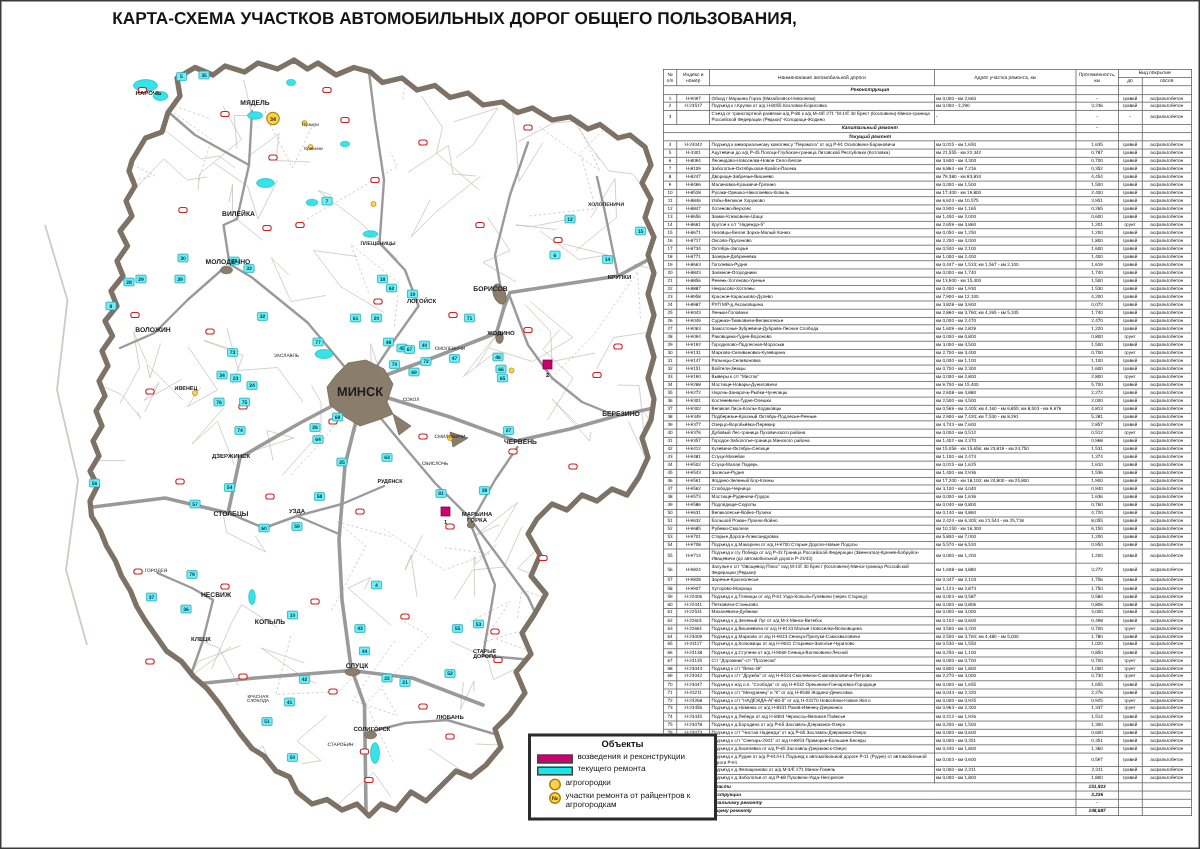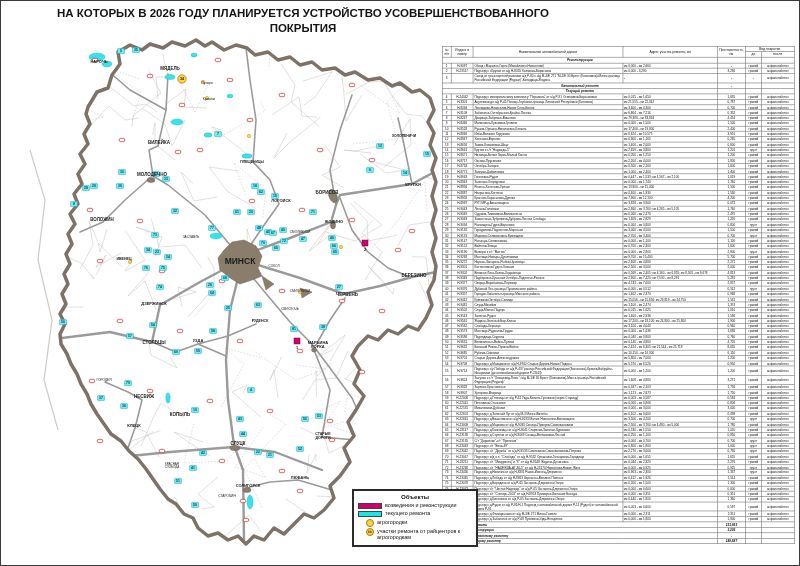--- a/index.html
+++ b/index.html
@@ -22,21 +22,21 @@
 td.nm{text-align:left}
 tr.sec td{font-weight:bold;font-style:italic;text-align:center;font-size:6.6px}
 tr.tot td{font-weight:bold;font-style:italic;font-size:6.4px}
 </style>
 </head>
 <body>
 
 <div id="frame"></div>
 
 <div id="title">
-  <div>НА КОТОРЫХ В 2026 ГОДУ ПЛАНИРУЕТСЯ УСТРОЙСТВО УСОВЕРШЕНСТВОВАННОГО ПОКРЫТИЯ</div>
+  <div>КАРТА-СХЕМА УЧАСТКОВ АВТОМОБИЛЬНЫХ ДОРОГ ОБЩЕГО ПОЛЬЗОВАНИЯ,</div>
 </div>
 
 <svg id="mapsvg" width="455" height="566" viewBox="0 0 455 566">
   <defs>
     <polygon id="region" points="88,107 97,92 108,88 112,75 120,64 118,52 130,45 142,50 150,44 163,48 172,42 185,46 196,40 205,46 212,42 224,50 236,45 247,48 255,55 268,52 278,60 290,57 300,65 312,62 322,70 335,68 345,75 355,72 368,80 380,78 392,86 400,83 412,92 420,90 430,98 434,110 428,122 434,133 430,145 436,158 432,170 436,182 432,196 436,210 432,224 436,238 432,252 436,266 434,280 428,292 432,305 426,318 418,330 408,326 398,334 388,330 378,340 368,336 358,346 352,356 360,370 354,384 364,396 356,410 348,422 354,436 344,448 350,462 340,476 330,486 334,498 324,510 314,518 304,514 294,524 284,534 274,528 264,540 254,536 246,544 238,536 228,540 218,533 208,536 198,528 193,518 184,514 176,504 168,499 160,489 153,479 146,469 138,459 129,451 121,441 111,434 104,424 97,414 91,404 87,394 81,384 77,374 71,364 67,354 61,344 60,334 65,324 60,314 66,304 62,294 68,284 64,274 70,264 66,254 72,244 68,234 75,224 70,214 78,204 74,194 82,184 78,174 85,164 80,154 88,144 84,134 90,124 86,114"></polygon>
     <clipPath id="rc">
         <use href="#region"></use>
       </clipPath>
   </defs>
 

